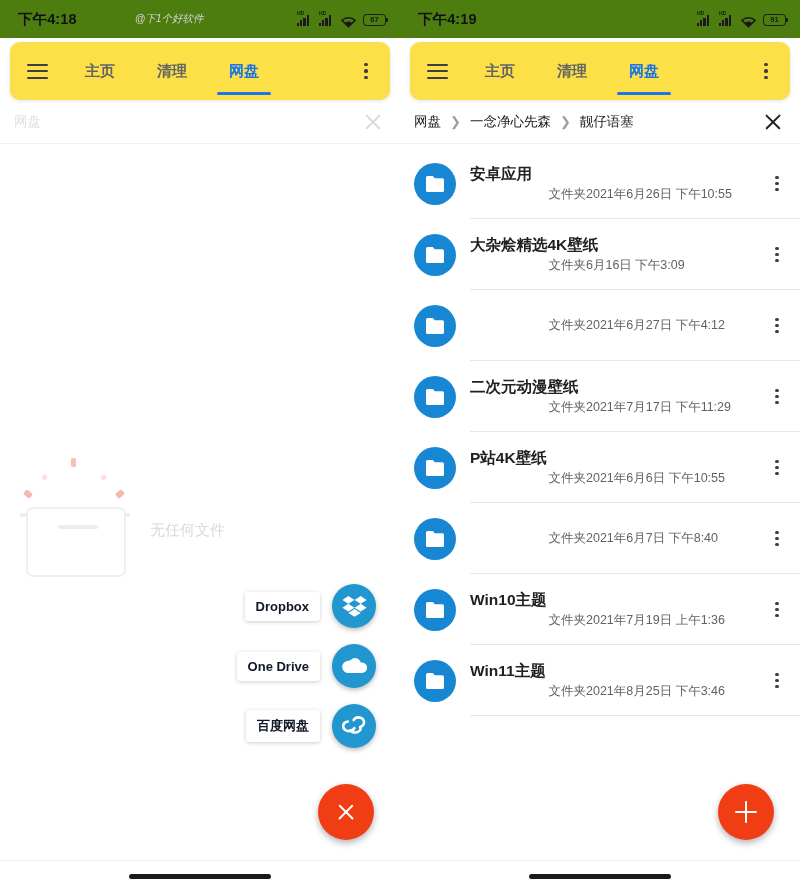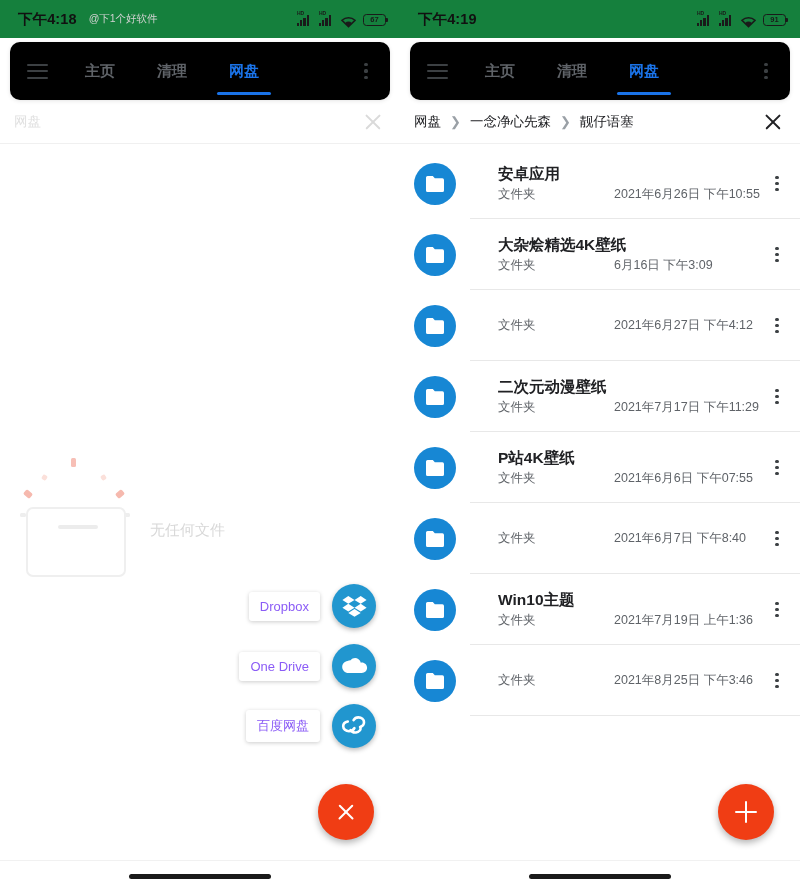--- a/index.html
+++ b/index.html
@@ -16,28 +16,29 @@
     background: #ffffff;
     display: flex; flex-direction: column;
     overflow: hidden;
   }
 
   
   .statusbar {
     height: 38px; flex: 0 0 38px;
     display: flex; align-items: center;
     padding: 0 14px 0 18px;
-    background: #15803d;
+    background: #4d7c0f;
+    gap: 40px;
   }
   .sb-time {
     font-size: 14.5px; font-weight: bold; color: #111;
     letter-spacing: .1px; white-space: nowrap;
   }
   .sb-watermark {
-    font-size: 10.5px; color: #d2d2d2; margin-left: 12px; white-space: nowrap;
+    font-size: 10.5px; color: #d2d2d2; margin-left: 18px; white-space: nowrap; font-style: italic;
   }
   .sb-right {
     margin-left: auto; display: flex; align-items: flex-end; gap: 7px;
   }
   .sig { position: relative; width: 15px; height: 13px; display: block; }
   .sig .hd {
     position: absolute; top: -2px; left: 0;
     font-size: 5px; font-weight: bold; color: #1a1a1a; line-height: 1;
   }
   .sig .bars { position: absolute; bottom: 0; left: 0; display: flex; align-items: flex-end; gap: 1px; }
@@ -54,21 +55,21 @@
   .battery::after {
     content: ""; position: absolute; right: -3.2px; top: 3.4px;
     width: 2px; height: 4.5px; background: #1a1a1a; border-radius: 0 1px 1px 0;
   }
   .battery span { font-size: 7.5px; font-weight: bold; color: #1a1a1a; line-height: 1; }
 
   
   .tabcard {
     margin: 4px 10px 0 10px;
     height: 58px; flex: 0 0 58px;
-    background: #000000;
+    background: #fde047;
     border-radius: 10px;
     box-shadow: 0 1px 4px rgba(0,0,0,.10), 0 0 1px rgba(0,0,0,.07);
     display: flex; align-items: stretch;
     position: relative;
   }
   .hamburger {
     width: 54px; display: flex; flex-direction: column;
     align-items: center; justify-content: center; gap: 4.5px;
     cursor: pointer;
   }
@@ -133,28 +134,28 @@
     content: ""; position: absolute; left: 70px; right: 0; bottom: 0;
     height: 1px; background: #e8e8e8;
   }
   .folder-ico {
     width: 42px; height: 42px; flex: 0 0 42px;
     border-radius: 50%; background: #1787d4;
     display: flex; align-items: center; justify-content: center;
     margin-right: 14px;
   }
   .folder-ico svg { display: block; }
-  .row-main { flex: 1 1 auto; min-width: 0; margin-left: 28px; }
+  .row-main { flex: 1 1 auto; min-width: 0; }
   .row-name {
     font-size: 15.5px; font-weight: bold; color: #202124;
     line-height: 1.25; white-space: nowrap; overflow: hidden; text-overflow: ellipsis;
     margin-bottom: 2px;
   }
   .row-meta { display: flex; align-items: baseline; }
-  .row-type { font-size: 12.5px; color: #5f6368; width: 116px; flex: 0 0 116px; }
+  .row-type { font-size: 12.5px; color: #5f6368; width: 116px; flex: 0 0 116px; text-align: right; }
   .row-date { font-size: 12.5px; color: #5f6368; white-space: nowrap; }
   .kebab-row {
     width: 30px; flex: 0 0 30px; align-self: center;
     display: flex; flex-direction: column; align-items: center; justify-content: center; gap: 3px;
     cursor: pointer; margin-left: 6px;
   }
   .kebab-row i { width: 3.2px; height: 3.2px; border-radius: 50%; background: #3c4043; display: block; }
 
   
   .empty-wrap {
@@ -174,22 +175,22 @@
   .spark { position: absolute; border-radius: 1.5px; }
   .empty-text { font-size: 15px; color: #d8d8d8; margin-top: 22px; }
 
   
   .speeddial { position: absolute; right: 24px; bottom: 96px; }
   .sd-item {
     display: flex; align-items: center; justify-content: flex-end;
     margin-bottom: 16px;
   }
   .sd-label {
-    background: #ffffff; color: #8b5cf6;
-    font-size: 13px; font-weight: normal;
+    background: #ffffff; color: #0f172a;
+    font-size: 13px; font-weight: bold;
     padding: 7px 11px; border-radius: 3px;
     box-shadow: 0 1px 4px rgba(0,0,0,.20);
     margin-right: 12px; white-space: nowrap;
     cursor: pointer;
   }
   .sd-btn {
     width: 44px; height: 44px; border-radius: 50%;
     background: #2196cf;
     display: flex; align-items: center; justify-content: center;
     box-shadow: 0 2px 5px rgba(0,0,0,.28);
@@ -488,21 +489,21 @@
           <div class="row">
             <div class="folder-ico">
               <svg width="22" height="18" viewBox="0 0 22 18">
                 <path fill="#ffffff" d="M2 2.6A1.6 1.6 0 0 1 3.6 1h5.2l2 2.3h7.6A1.6 1.6 0 0 1 20 4.9v10.5a1.6 1.6 0 0 1-1.6 1.6H3.6A1.6 1.6 0 0 1 2 15.4z"></path>
               </svg>
             </div>
             <div class="row-main">
               <div class="row-name">P站4K壁纸</div>
               <div class="row-meta">
                 <span class="row-type">文件夹</span>
-                <span class="row-date">2021年6月6日 下午07:55</span>
+                <span class="row-date">2021年6月6日 下午10:55</span>
               </div>
             </div>
             <div class="kebab-row">
               <i></i>
               <i></i>
               <i></i>
             </div>
           </div>
           <div class="row">
             <div class="folder-ico">
@@ -541,20 +542,21 @@
               <i></i>
             </div>
           </div>
           <div class="row">
             <div class="folder-ico">
               <svg width="22" height="18" viewBox="0 0 22 18">
                 <path fill="#ffffff" d="M2 2.6A1.6 1.6 0 0 1 3.6 1h5.2l2 2.3h7.6A1.6 1.6 0 0 1 20 4.9v10.5a1.6 1.6 0 0 1-1.6 1.6H3.6A1.6 1.6 0 0 1 2 15.4z"></path>
               </svg>
             </div>
             <div class="row-main">
+              <div class="row-name">Win11主题</div>
               <div class="row-meta">
                 <span class="row-type">文件夹</span>
                 <span class="row-date">2021年8月25日 下午3:46</span>
               </div>
             </div>
             <div class="kebab-row">
               <i></i>
               <i></i>
               <i></i>
             </div>

